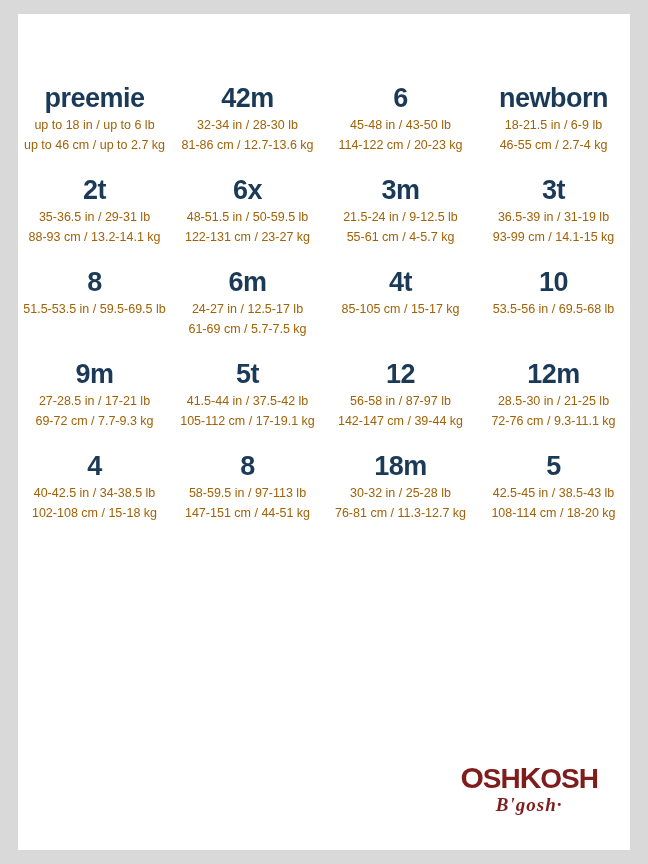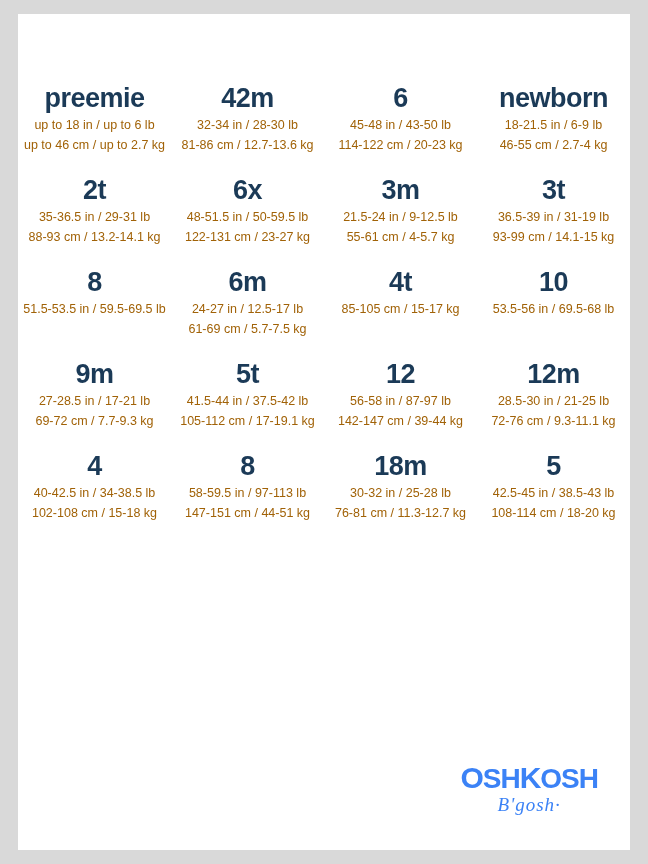--- a/index.html
+++ b/index.html
@@ -54,37 +54,37 @@
     font-size: 12.5px;
     color: #a16207;
     line-height: 1.55;
     white-space: nowrap;
   }
   .logo {
     position: absolute;
     right: 32px;
     bottom: 36px;
     text-align: center;
-    color: #3b82f6;
+    color: #7f1d1d;
   }
   .logo-main {
     font-family: "Liberation Sans", sans-serif;
     font-size: 28px;
     font-weight: bold;
     letter-spacing: -1px;
     line-height: 1;
   }
   .logo-main .cap {
     font-size: 30px;
   }
   .logo-sub {
     font-family: "Liberation Serif", serif;
     font-style: italic;
     font-size: 19px;
-    font-weight: normal;
+    font-weight: bold;
     letter-spacing: 1px;
     margin-top: 2px;
     line-height: 1;
   }
 </style>
 </head>
 <body>
 
 <div class="page">
 

